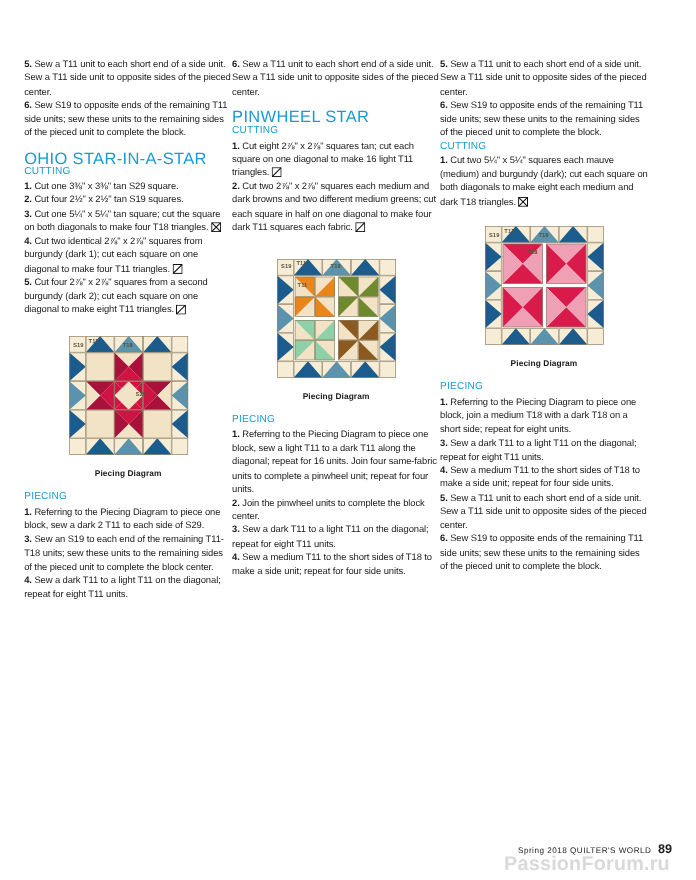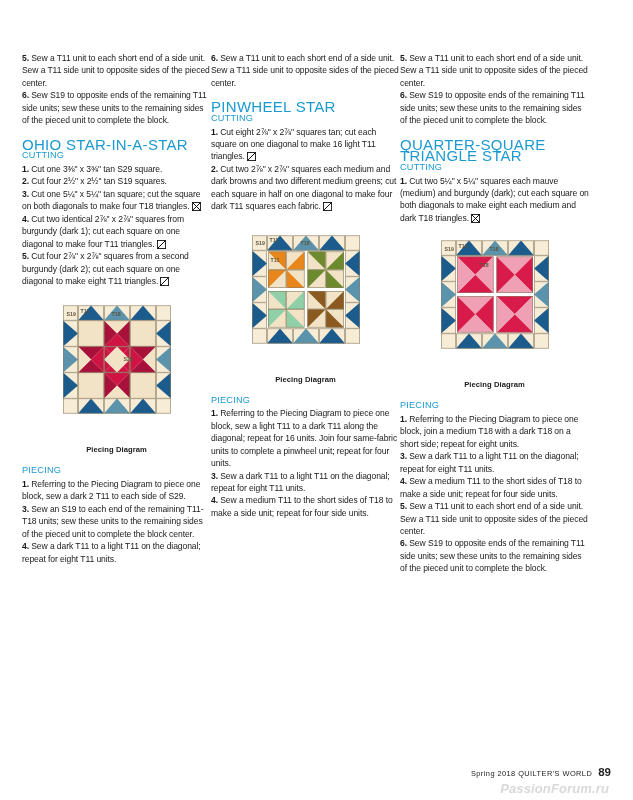--- a/index.html
+++ b/index.html
@@ -42,39 +42,38 @@
     text-transform: uppercase;
   }
   .cut-icon { display:inline-block; vertical-align:-2px; width:9px; height:9px; margin-left:2px; }
   .cut-icon svg { display:block; }
 
   
   .diagram-wrap { margin: 10px 0 0 0; display:flex; flex-direction:column; align-items:center; }
   .diagram { position: relative; }
   .dgm-caption {
     font-size: 7.6px; font-weight: bold; text-align:center;
-    margin-top: 23px; letter-spacing: 0.01em;
+    margin-top: 4px; letter-spacing: 0.01em;
   }
   .lbl {
     position:absolute; font-size:5.2px; font-weight:bold; color:#5b5338;
     letter-spacing:0.02em; pointer-events:none; z-index: 5;
   }
 
   
   .footer {
     position:absolute; left:0; right:22px; bottom:22px;
     text-align:right; font-size:7.4px; color:#222;
     letter-spacing:0.06em;
   }
   .footer .pg { font-size:11.5px; font-weight:bold; letter-spacing:0; margin-left:6px; }
   .watermark {
     position:absolute; right:24px; bottom:4px;
-    font-size:13px; color:#d9d9d9; font-weight:bold;
+    font-size:18px; color:#d9d9d9; font-weight:bold;
     letter-spacing:0.01em;
-    font-style:italic;
   }
 </style>
 </head>
 <body>
 
 <div class="page">
   <div class="cols">
 
     <div class="col">
       <div>
@@ -301,31 +300,31 @@
               <rect x="90.05" y="82.55" width="17.65" height="17.65" fill="none" stroke="#8a7f63" stroke-width="0.6"></rect>
               <rect x="71.5" y="82.25" width="18.25" height="18.25" fill="#f3e3c6"></rect>
               <polygon points="71.5,82.25 89.75,82.25 71.5,100.5" fill="#8a5a20"></polygon>
               <rect x="71.8" y="82.55" width="17.65" height="17.65" fill="none" stroke="#8a7f63" stroke-width="0.6"></rect>
             </svg><div class="lbl" style="left: 20px; top: 13.5px;">S19</div><div class="lbl" style="left: 34px; top: 10.5px;">T11</div><div class="lbl" style="left: 65px; top: 13.5px;">T18</div><div class="lbl" style="left: 35px; top: 30.5px;">T11</div></div>
         <div class="dgm-caption">Piecing Diagram</div>
       </div>
 
       <h3 class="sub" style="margin-top:11px;">PIECING</h3>
       <p class="step"><span class="num">1.</span><span> Referring to the Piecing Diagram to piece one block, sew a light T11 to a dark T11 along the diagonal; repeat for 16 units. Join four same-fabric units to complete a pinwheel unit; repeat for four units.</span></p>
+      <p class="step"><span class="num">2.</span><span> Join the pinwheel units to complete the block center.</span></p>
       <p class="step"><span class="num">3.</span><span> Sew a dark T11 to a light T11 on the diagonal; repeat for eight T11 units.</span></p>
       <p class="step"><span class="num">4.</span><span> Sew a medium T11 to the short sides of T18 to make a side unit; repeat for four side units.</span></p>
     </div>
 
     <div class="col">
       <div>
         <p class="step"><span class="num">5.</span><span> Sew a T11 unit to each short end of a side unit. Sew a T11 side unit to opposite sides of the pieced center.</span></p>
         <p class="step"><span class="num">6.</span><span> Sew S19 to opposite ends of the remaining T11 side units; sew these units to the remaining sides of the pieced unit to complete the block.</span></p>
       </div>
 
-      <h2 class="section">QUARTER-SQUARE TRIANGLE STAR</h2>
       <h3 class="sub">CUTTING</h3>
 
       <p class="step"><span class="num">1.</span><span> Cut two 5¼" x 5¼" squares each mauve (medium) and burgundy (dark); cut each square on both diagonals to make eight each medium and dark T18 triangles.</span><span class="cut-icon"><svg viewBox="0 0 10 10">
               <rect x="0.5" y="0.5" width="9" height="9" fill="#fff" stroke="#111" stroke-width="1"></rect>
               <path d="M0.5 0.5 L9.5 9.5 M9.5 0.5 L0.5 9.5" stroke="#111" stroke-width="1.1"></path>
             </svg></span></p>
 
       <div class="diagram-wrap" style="margin-top:8px;">
         <div class="diagram" id="dgm-qst" style="width:140px;height:125px;"><svg width="140" height="125" viewBox="0 0 140 125">
               <rect x="16" y="8.5" width="15" height="15" fill="#f7ecd6"></rect>

